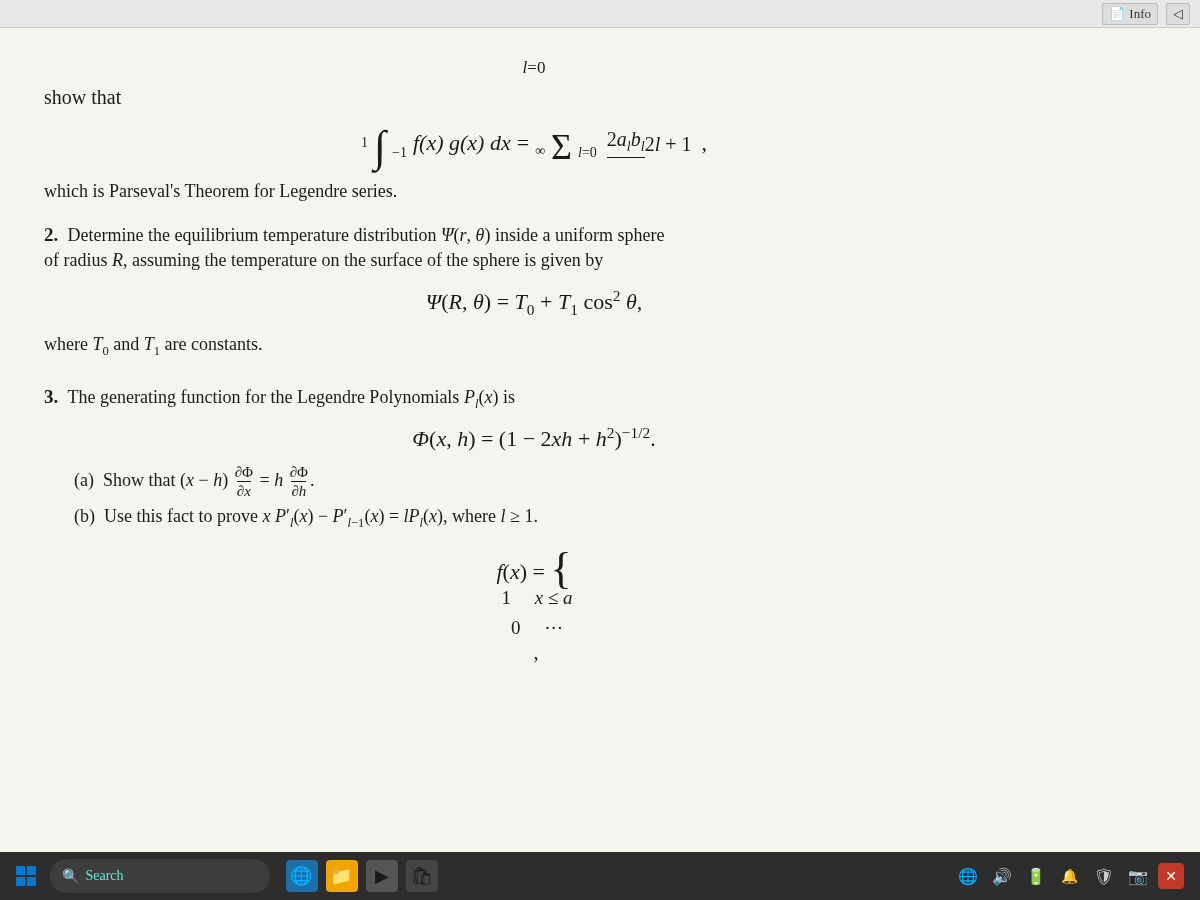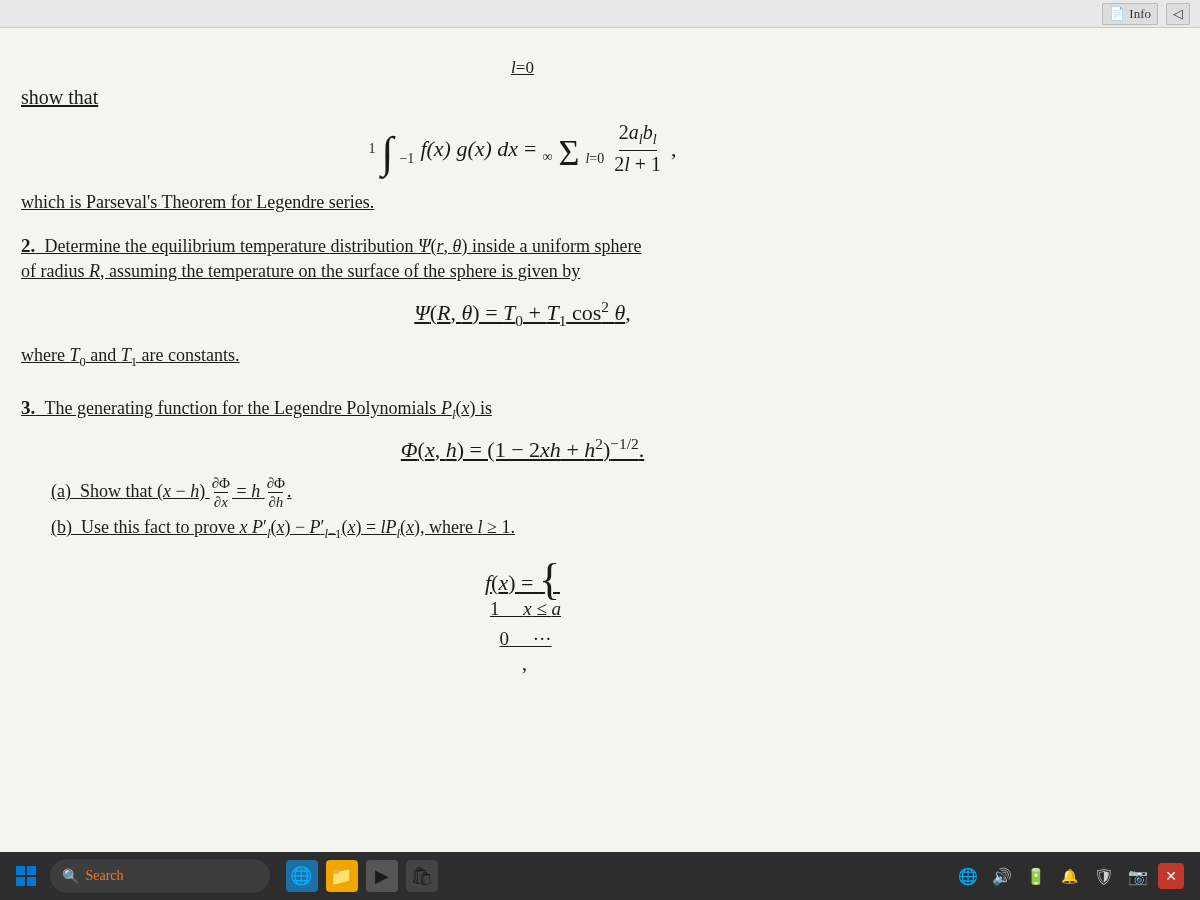--- a/index.html
+++ b/index.html
@@ -44,23 +44,22 @@
       border-radius: 2px;
     }
 
     
     #content {
       position: absolute;
       top: 28px;
       left: 0;
       width: 1084px;
       height: 832px;
-      padding: 30px 60px 20px 21px;
+      padding: 30px 60px 20px 44px;
       overflow: hidden;
-      text-decoration: underline;
     }
 
     
     .l-zero-top {
       text-align: center;
       font-size: 17px;
       margin-bottom: 8px;
       position: relative;
     }
 
@@ -99,21 +98,21 @@
     .int-symbol {
       font-size: 44px;
       line-height: 1;
       font-family: 'Times New Roman', serif;
       position: relative;
       top: 4px;
     }
 
     .fraction {
       display: inline-flex;
-      flex-direction: column;
+      flex-direction: row;
       align-items: center;
       vertical-align: middle;
       margin: 0 4px;
     }
 
     .frac-num {
       border-bottom: 1.5px solid #1a1a1a;
       padding-bottom: 2px;
       font-size: 20px;
     }
@@ -348,21 +347,21 @@
     <svg class="win-logo" viewBox="0 0 24 24" fill="none">
       <rect x="2" y="2" width="9" height="9" fill="#0078d4"></rect>
       <rect x="13" y="2" width="9" height="9" fill="#0078d4"></rect>
       <rect x="2" y="13" width="9" height="9" fill="#0078d4"></rect>
       <rect x="13" y="13" width="9" height="9" fill="#0078d4"></rect>
     </svg>
   </div>
 
   <div class="taskbar-search">
     <span style="color:#aaa; font-size:14px;">🔍</span>
-    <span style="color:#f97316; font-size:14px;">Search</span>
+    <span style="color:#5eead4; font-size:14px;">Search</span>
   </div>
 
   <div class="taskbar-icons">
     <div class="taskbar-icon" style="background:#1e6ea7;">
       <span style="font-size:18px;">🌐</span>
     </div>
     <div class="taskbar-icon" style="background:#f0a500;">
       <span style="font-size:18px;">📁</span>
     </div>
     <div class="taskbar-icon" style="background:#555;">

